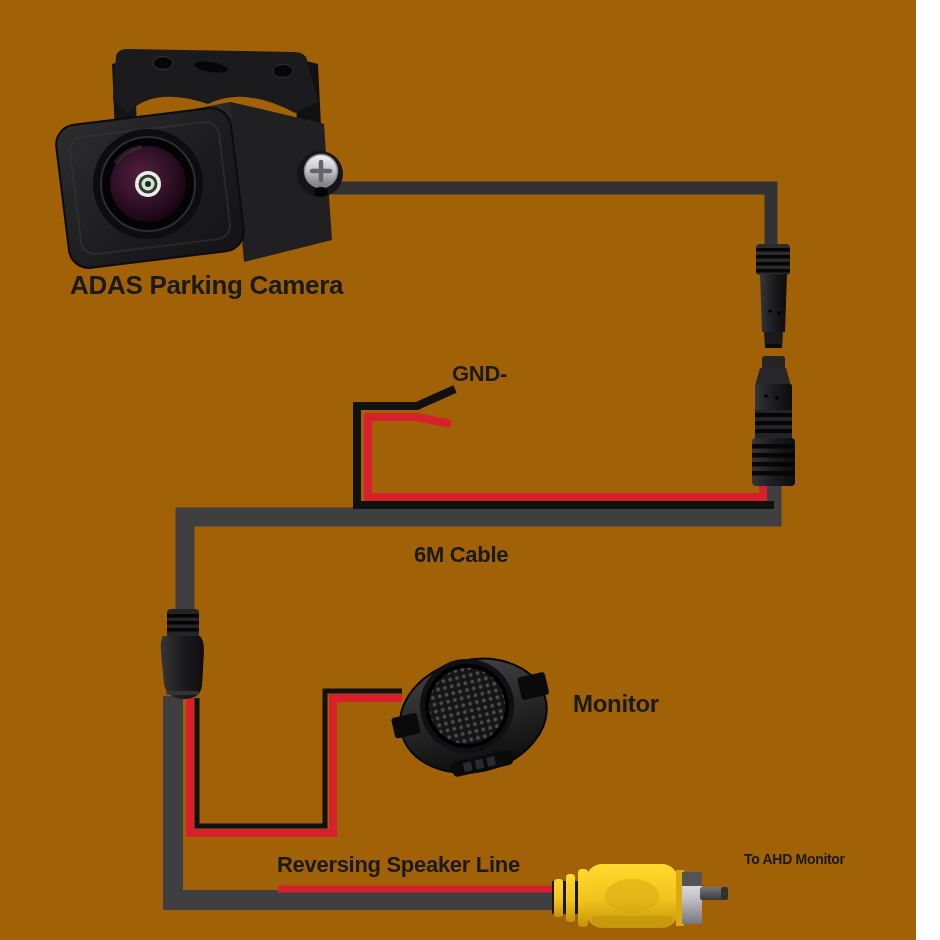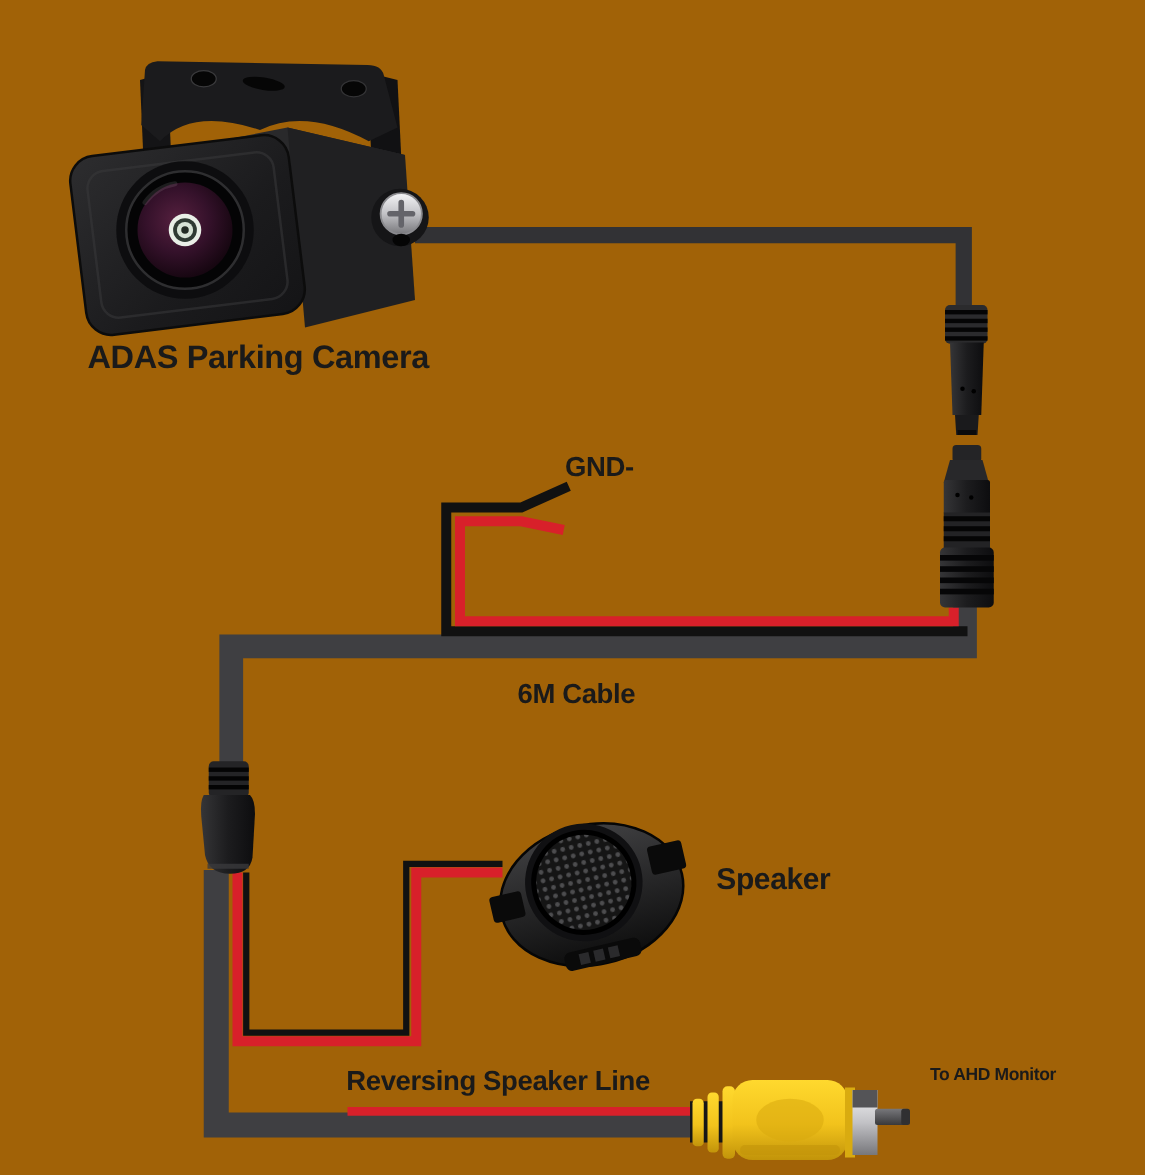--- a/index.html
+++ b/index.html
@@ -177,17 +177,17 @@
       <rect x="682" y="872" width="20" height="52" fill="url(#gSilver)"></rect>
       <rect x="682" y="872" width="20" height="14" fill="#545457"></rect>
       <rect x="700" y="887" width="26" height="13" rx="2" fill="url(#gPin)"></rect>
       <rect x="721" y="887" width="7" height="13" rx="2" fill="#303032"></rect>
     </g>
   </svg>
 
   <div class="lbl lbl-camera">ADAS Parking Camera</div>
   <div class="lbl lbl-gnd">GND-</div>
   <div class="lbl lbl-cable">6M Cable</div>
-  <div class="lbl lbl-speaker">Speaker</div>
+  <div class="lbl lbl-speaker">Monitor</div>
   <div class="lbl lbl-trigger">Reversing Speaker Line</div>
   <div class="lbl lbl-monitor">To AHD Monitor</div>
 
 </div>
 
 </body></html>

